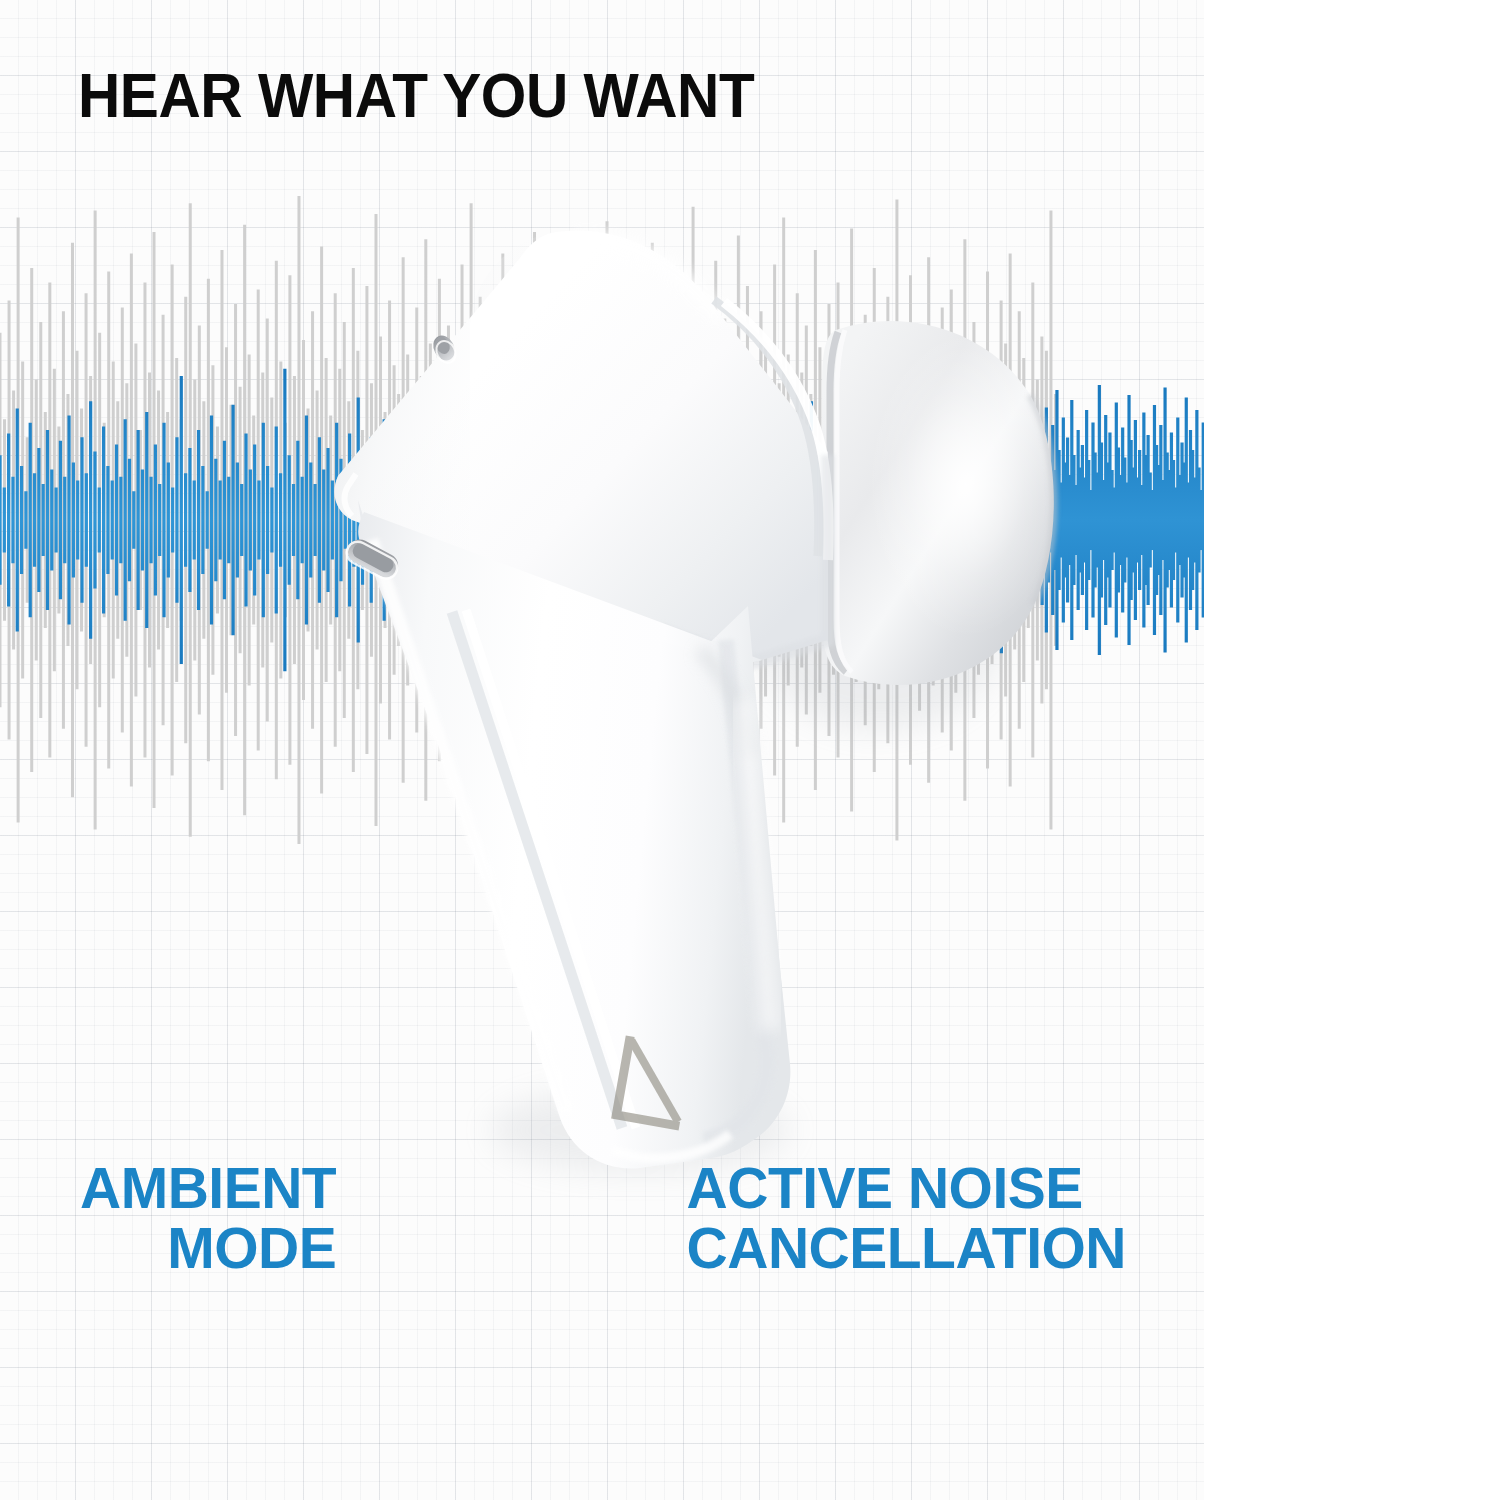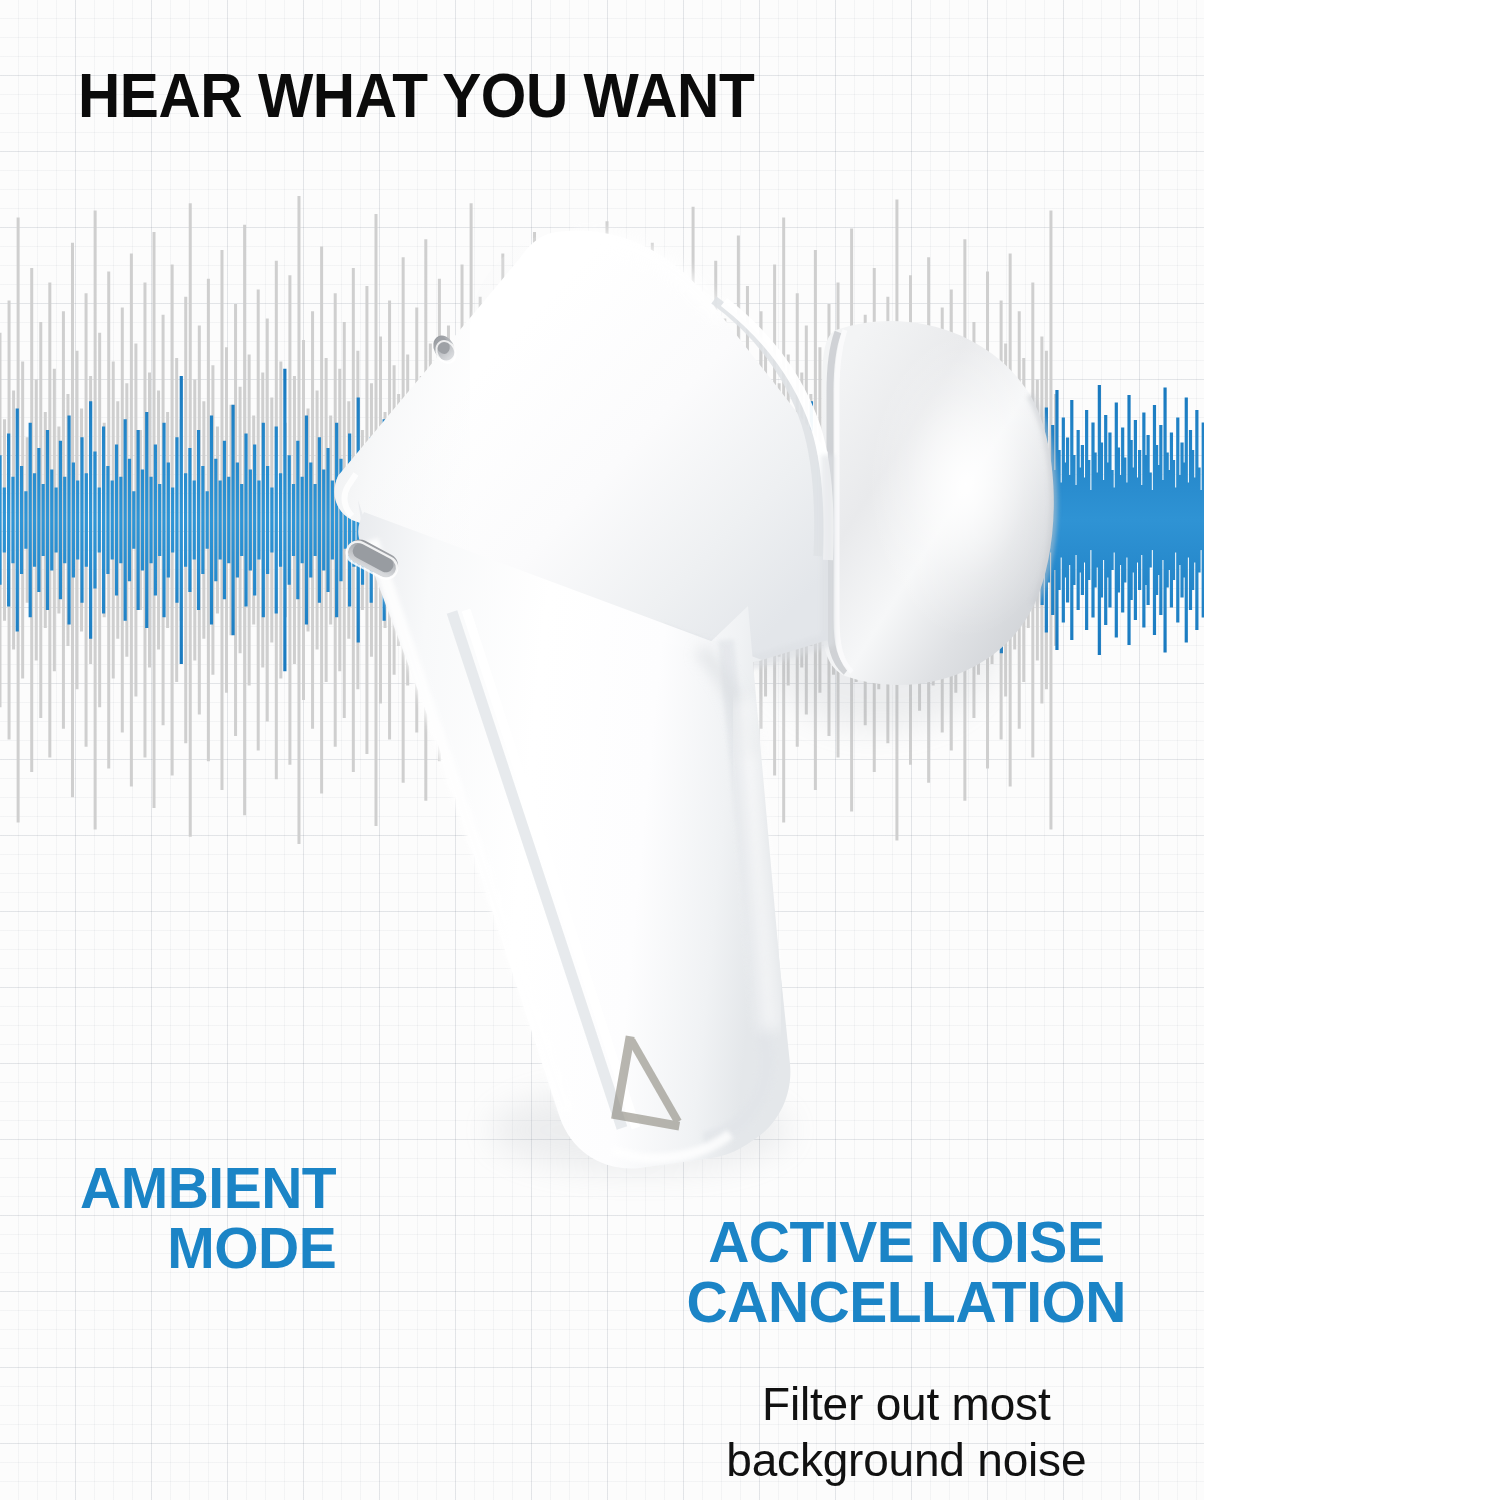--- a/index.html
+++ b/index.html
@@ -32,21 +32,21 @@
   #wave-grey{z-index:2;}
   #wave-blue-left{z-index:3;}
   #wave-blue-right{z-index:2;}
 
   
   #earbud{position:absolute;left:0;top:0;width:1500px;height:1500px;z-index:6;pointer-events:none;}
 
   
   .feature{position:absolute;z-index:8;}
   #feature-ambient{left:80px;top:1158px;text-align:right;}
-  #feature-anc{right:78px;top:1212px;text-align:center;}
+  #feature-anc{right:78px;top:1158px;text-align:left;}
 
   .feature-title{
     font-size:57px;font-weight:bold;color:#1b84c6;
     line-height:60px;letter-spacing:-0.5px;white-space:pre-line;
     margin:0;
   }
   .feature-desc{
     font-size:46px;font-weight:normal;color:#111;
     line-height:56px;letter-spacing:-0.2px;white-space:pre-line;
     margin:0;padding-top:44px;
@@ -266,17 +266,15 @@
   <div id="headline">HEAR WHAT YOU WANT</div>
 
   <div class="feature" id="feature-ambient">
     <div class="feature-title">AMBIENT
 MODE</div>
   </div>
 
   <div class="feature" id="feature-anc">
     <div class="feature-title">ACTIVE NOISE
 CANCELLATION</div>
-    <div class="feature-desc">Filter out most
-background noise</div>
   </div>
 
 </div>
 
 </body></html>

